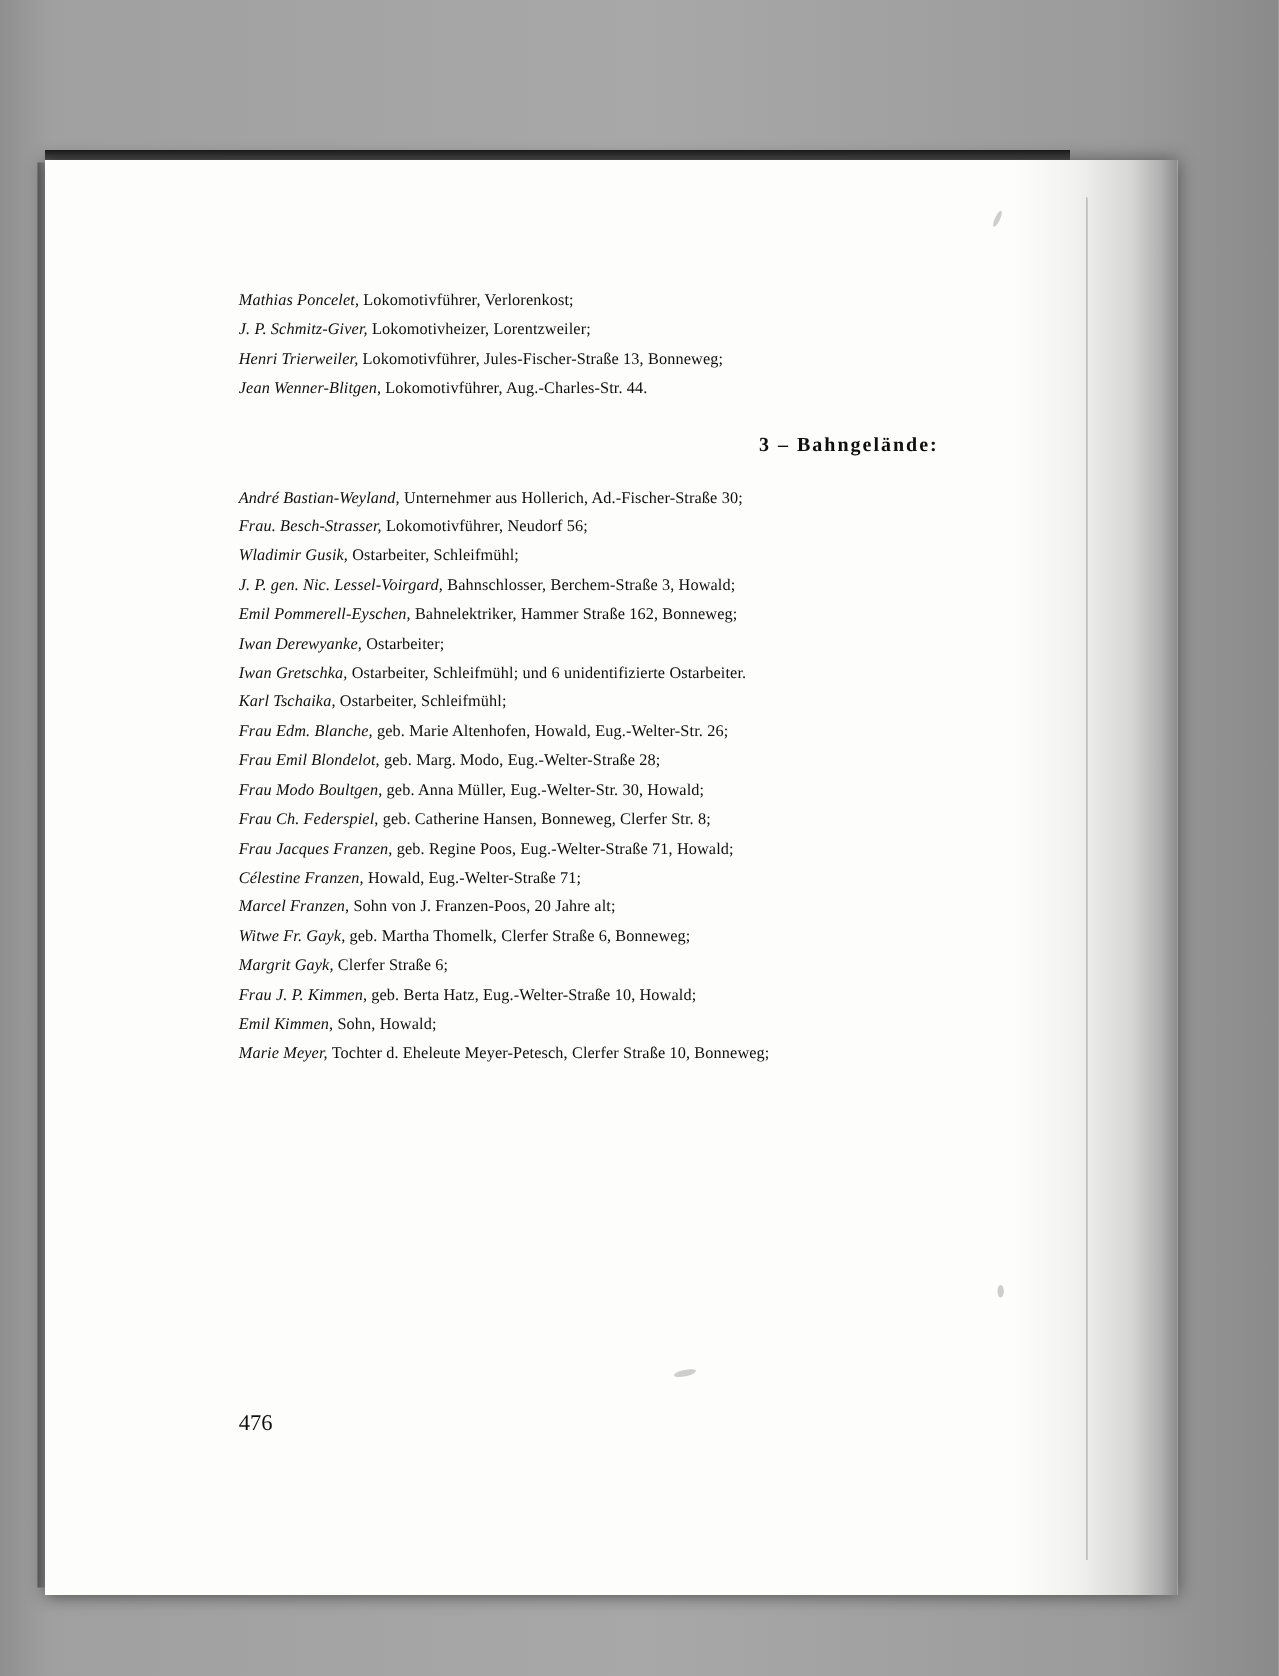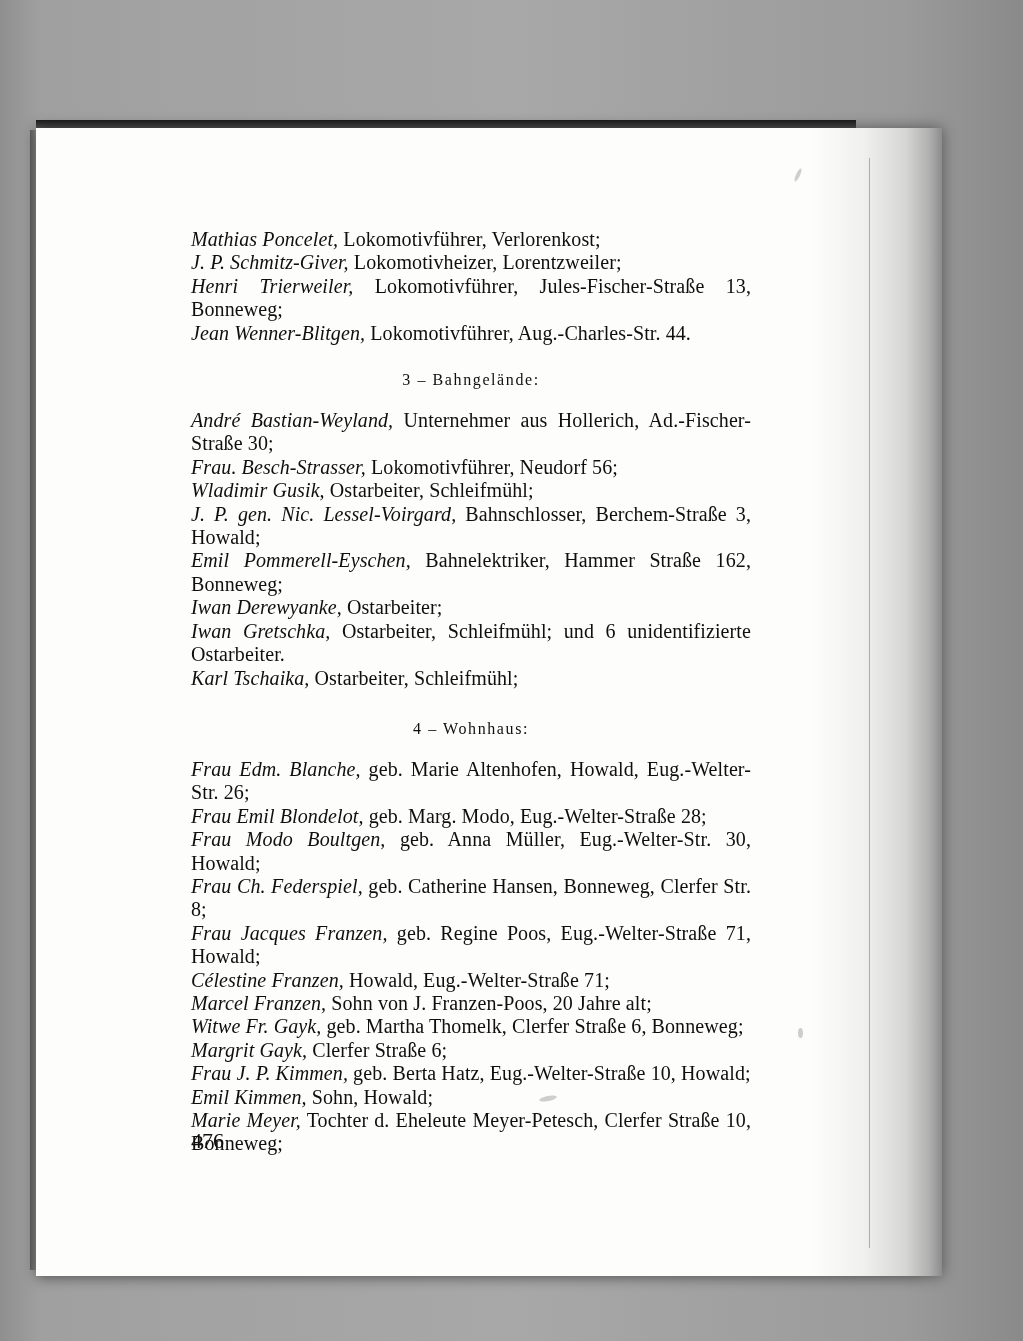--- a/index.html
+++ b/index.html
@@ -80,44 +80,45 @@
 
   .content {
     position: absolute;
     left: 155px;
     top: 100px;
     width: 560px;
     color: #100f0d;
   }
 
   .entry {
-    font-size: 20px;
+    font-size: 13px;
     line-height: 23.4px;
     text-align: justify;
     margin: 0;
     letter-spacing: 0.1px;
   }
   .entry .nm {
     font-style: italic;
   }
 
   .section-head {
-    text-align: center;
+    text-align: right;
     font-size: 16px;
     letter-spacing: 1.6px;
     margin: 26px 0 20px 0;
+    font-weight: bold;
   }
   .block { margin-bottom: 0; }
   .spacer-top { margin-top: 30px; }
 
   .page-number {
     position: absolute;
     left: 155px;
     top: 1000px;
-    font-size: 22px;
+    font-size: 18px;
     color: #100f0d;
   }
 
   
   .speck {
     position: absolute;
     background: #b9b9b7;
     border-radius: 50%;
     opacity: 0.7;
   }
@@ -154,21 +155,20 @@
       <p class="entry"><span class="nm">André Bastian-Weyland,</span><span> Unternehmer aus Hollerich, Ad.-Fischer-Straße 30;</span></p>
       <p class="entry"><span class="nm">Frau. Besch-Strasser,</span><span> Lokomotivführer, Neudorf 56;</span></p>
       <p class="entry"><span class="nm">Wladimir Gusik,</span><span> Ostarbeiter, Schleifmühl;</span></p>
       <p class="entry"><span class="nm">J. P. gen. Nic. Lessel-Voirgard,</span><span> Bahnschlosser, Berchem-Straße 3, Howald;</span></p>
       <p class="entry"><span class="nm">Emil Pommerell-Eyschen,</span><span> Bahnelektriker, Hammer Straße 162, Bonneweg;</span></p>
       <p class="entry"><span class="nm">Iwan Derewyanke,</span><span> Ostarbeiter;</span></p>
       <p class="entry"><span class="nm">Iwan Gretschka,</span><span> Ostarbeiter, Schleifmühl; und 6 unidentifizierte Ostarbeiter.</span></p>
       <p class="entry"><span class="nm">Karl Tschaika,</span><span> Ostarbeiter, Schleifmühl;</span></p>
     </div>
 
-    <div class="section-head spacer-top">4 – Wohnhaus:</div>
 
     <div class="block">
       <p class="entry"><span class="nm">Frau Edm. Blanche,</span><span> geb. Marie Altenhofen, Howald, Eug.-Welter-Str. 26;</span></p>
       <p class="entry"><span class="nm">Frau Emil Blondelot,</span><span> geb. Marg. Modo, Eug.-Welter-Straße 28;</span></p>
       <p class="entry"><span class="nm">Frau Modo Boultgen,</span><span> geb. Anna Müller, Eug.-Welter-Str. 30, Howald;</span></p>
       <p class="entry"><span class="nm">Frau Ch. Federspiel,</span><span> geb. Catherine Hansen, Bonneweg, Clerfer Str. 8;</span></p>
       <p class="entry"><span class="nm">Frau Jacques Franzen,</span><span> geb. Regine Poos, Eug.-Welter-Straße 71, Howald;</span></p>
       <p class="entry"><span class="nm">Célestine Franzen,</span><span> Howald, Eug.-Welter-Straße 71;</span></p>
       <p class="entry"><span class="nm">Marcel Franzen,</span><span> Sohn von J. Franzen-Poos, 20 Jahre alt;</span></p>
       <p class="entry"><span class="nm">Witwe Fr. Gayk,</span><span> geb. Martha Thomelk, Clerfer Straße 6, Bonneweg;</span></p>

